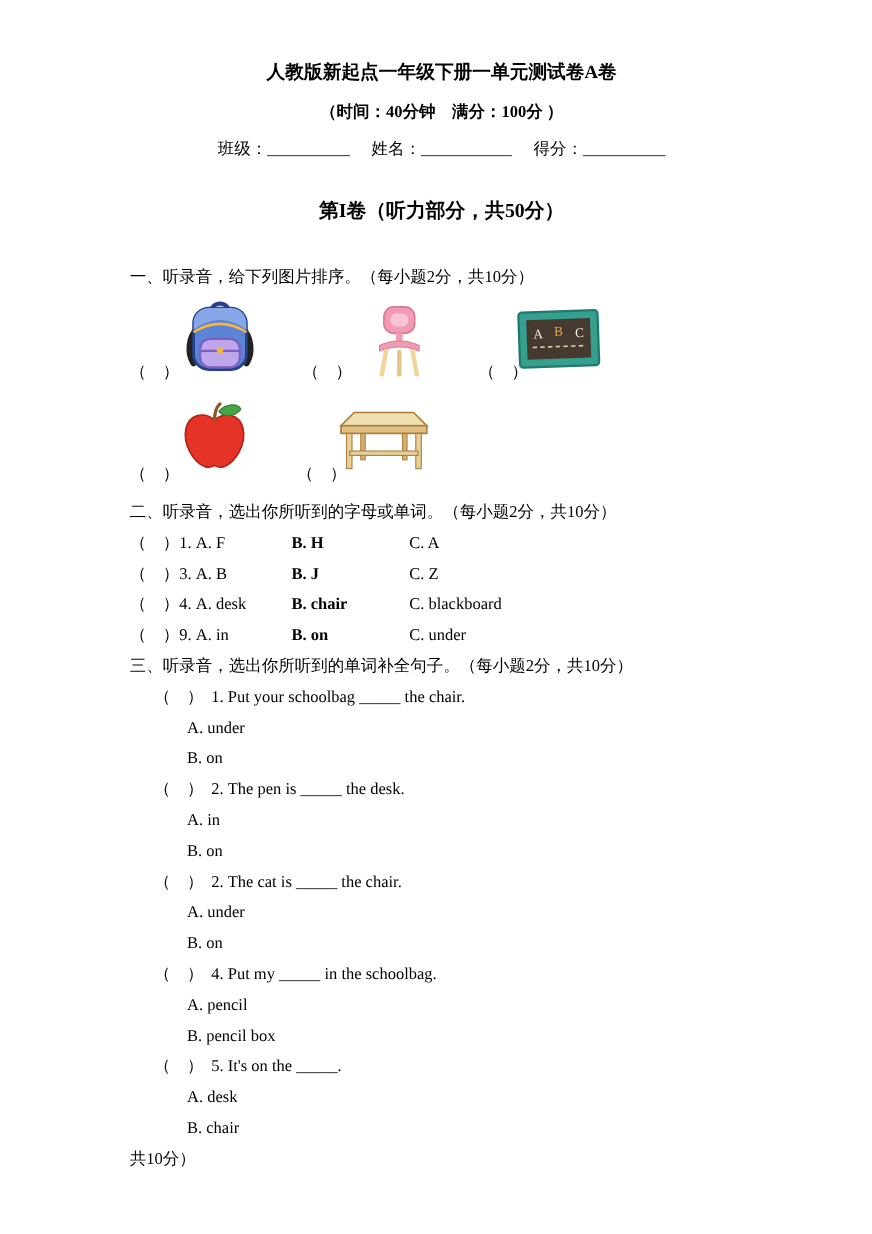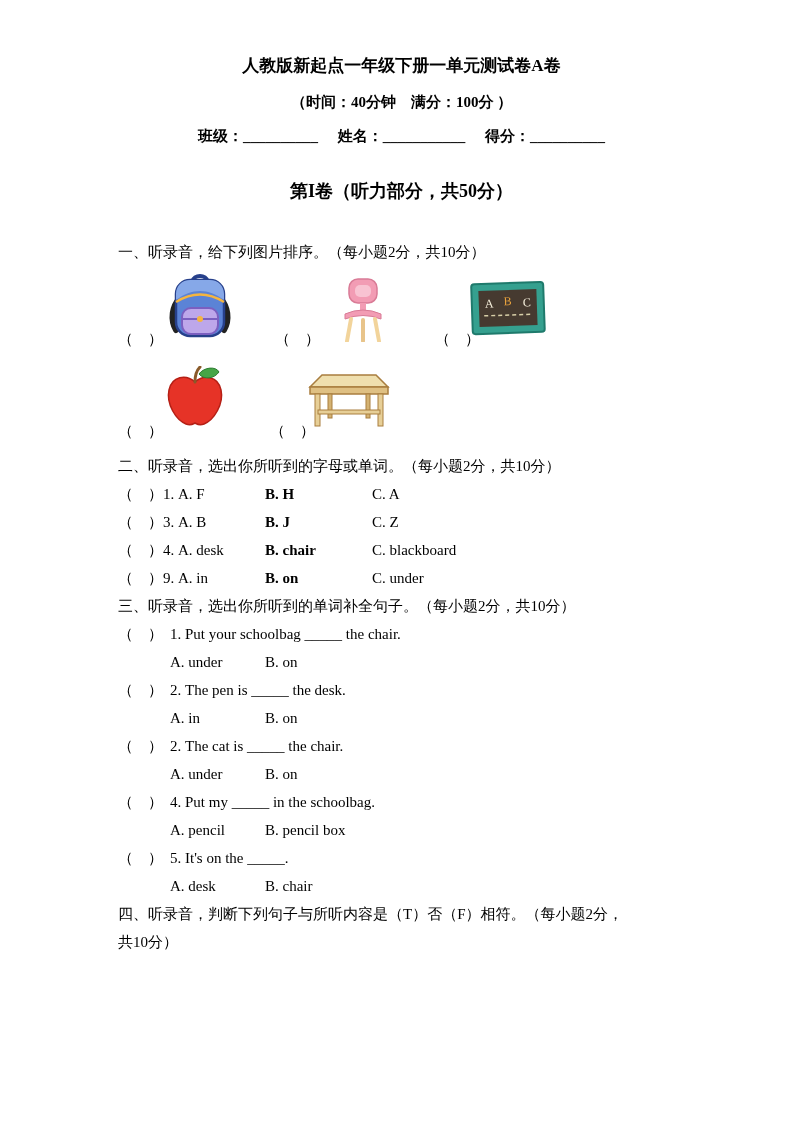--- a/index.html
+++ b/index.html
@@ -4,39 +4,39 @@
 <style>
   html,body{margin:0;padding:0;}
   body{
     width:793px;height:1122px;background:#ffffff;color:#000;
     font-family:"Liberation Serif","DejaVu Serif",serif;font-size:15px;
     overflow:hidden;
   }
   .page{padding:54px 108px 0 118px;position:relative;}
   .title{font-size:17px;font-weight:bold;text-align:center;line-height:24px;}
   .subtitle{font-size:15px;font-weight:bold;text-align:center;line-height:24px;margin-top:12px;}
-  .info{font-size:15px;font-weight:bold;text-align:center;line-height:24px;margin-top:10px;white-space:nowrap;}
+  .info{font-size:15px;font-weight:normal;text-align:center;line-height:24px;margin-top:10px;white-space:nowrap;}
   .info span{margin:0 8px;}
   .part{font-size:18px;font-weight:bold;text-align:center;line-height:26px;margin-top:30px;}
   .sec{line-height:28px;}
   .sec1-head{margin-top:34px;}
   .imgrow{position:relative;}
   .row1{height:94px;margin-top:6px;}
   .row2{height:86px;}
   .abs{position:absolute;}
   .abs svg{display:block;}
   .tilt{transform:rotate(-2deg);}
   .bracket-abs{position:absolute;font-size:15px;line-height:18px;}
   .s2-row{display:flex;line-height:28px;}
   .c1{width:147px;white-space:nowrap;}
   .c2{width:107px;white-space:nowrap;font-weight:bold;}
   .c3{white-space:nowrap;}
-  .s3-q{line-height:28px;white-space:nowrap;}
+  .s3-q{line-height:28px;white-space:nowrap;margin-left:22px;}
   .qgap{margin-left:7px;}
-  .s3-opts{display:flex;padding-left:52px;line-height:28px;}
+  .s3-opts{display:flex;padding-left:52px;line-height:28px;flex-direction:column;}
   .oa{width:95px;white-space:nowrap;}
   .ob{white-space:nowrap;}
 </style>
 </head>
 <body>
 
 <div class="page">
 
   <div class="title">人教版新起点一年级下册一单元测试卷A卷</div>
   <div class="subtitle">（时间：40分钟　满分：100分 ）</div>
@@ -168,16 +168,15 @@
       </div>
   </div>
   <div>
     <div class="s3-q"><span>（　）</span><span class="qgap">5. It's on the _____.</span></div>
     <div class="s3-opts">
         <span class="oa">A. desk</span>
         <span class="ob">B. chair</span>
       </div>
   </div>
 
-  <div class="sec">四、听录音，判断下列句子与所听内容是（T）否（F）相符。（每小题2分，</div>
   <div class="sec">共10分）</div>
 
 </div>
 
 </body></html>

